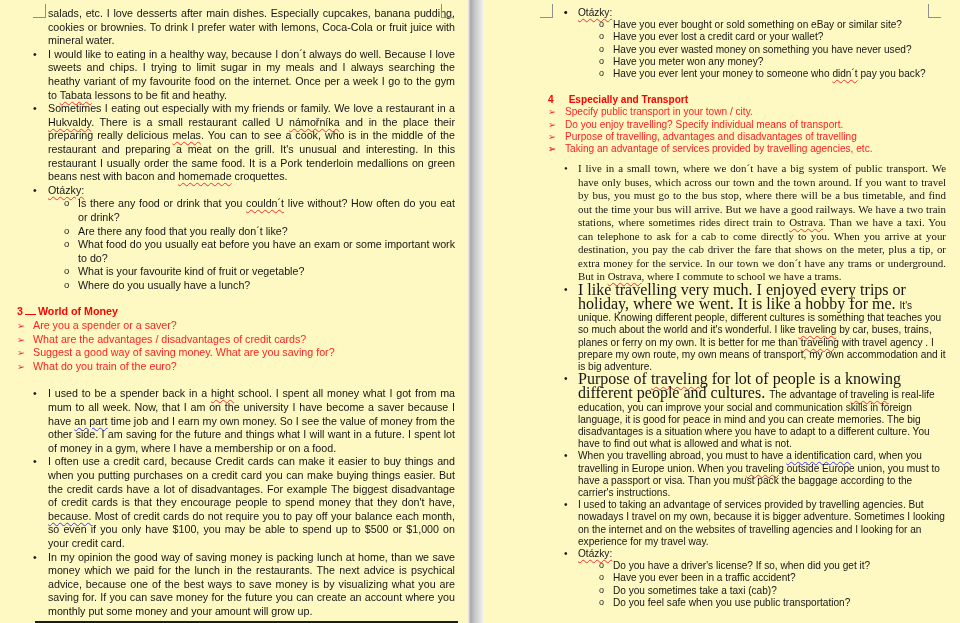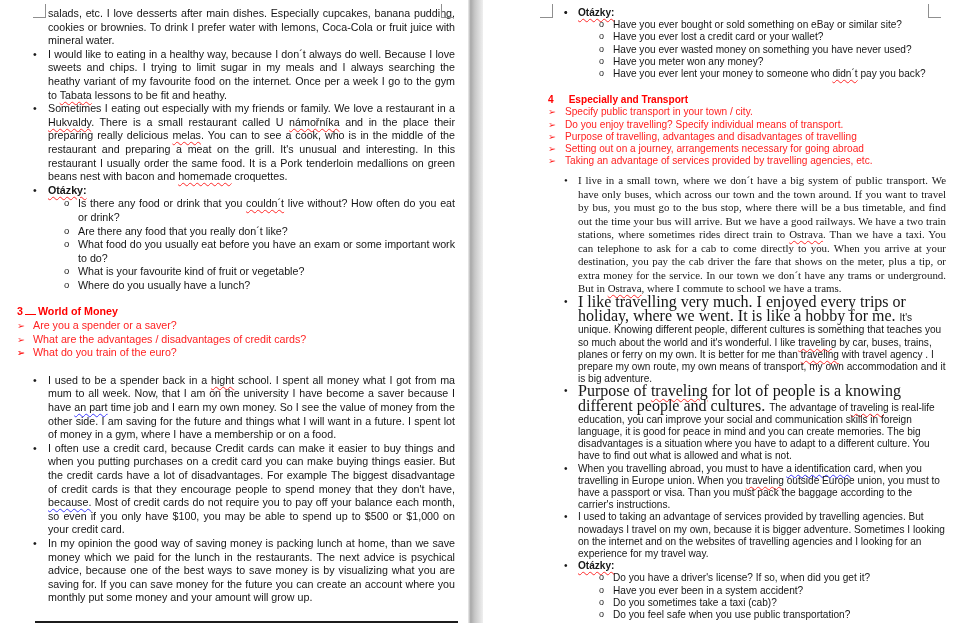--- a/index.html
+++ b/index.html
@@ -1,18 +1,18 @@
 <!DOCTYPE html>
 <html><head>
 <meta charset="utf-8">
 <style>
   html,body{margin:0;padding:0}
   body{width:960px;height:623px;position:relative;overflow:hidden;background:#e9e9e9;
        font-family:"Liberation Sans",sans-serif;color:#161616}
-  .page{position:absolute;top:0;height:623px;background:#ffffff;box-sizing:border-box;overflow:hidden}
+  .page{position:absolute;top:0;height:623px;background:#fef9c3;box-sizing:border-box;overflow:hidden}
   #page-left{left:0;width:468px;padding:7px 13px 0 17px}
   #page-right{left:483px;width:477px;padding:7px 14px 0 65px}
   .divider{position:absolute;left:468px;top:0;width:15px;height:623px;
            background:linear-gradient(90deg,#efefef 0%,#a9a9a9 18%,#c7c7c7 45%,#d9d9d9 70%,#efefef 100%)}
   
   .crop{position:absolute;width:12px;height:13px}
   .crop.tl{border-right:1px solid #8f8f8f;border-bottom:1px solid #8f8f8f}
   .crop.tr{border-left:1px solid #8f8f8f;border-bottom:1px solid #8f8f8f}
   
   .blk{position:relative}
@@ -28,21 +28,21 @@
   #page-right .b2{padding-left:65px}
   #page-right .b2>.mk{position:absolute;left:51px;top:-1px;font-size:9px}
   #page-right .arr{padding-left:17px}
   .h{color:#ff0000;font-weight:bold;text-align:left}
   .h .hnum{display:inline-block}
   .h .hgap{display:inline-block;width:11px;height:9px;margin:0 2px}
   .h .hgap.u{border-bottom:1.6px solid #ff0000}
   .arr{color:#ff2222;padding-left:16px;text-align:left !important}
   .arr>.mk{position:absolute;left:0;top:0;font-size:9.5px;color:#ff2222}
   .mk{color:#1a1a1a}
-  .b{font-weight:bold}
+  .b{font-weight:normal}
   .serif, .serifblk{font-family:"Liberation Serif",serif}
   #page-right .serifblk{font-size:10.9px;line-height:13.5px;text-align:justify}
   #page-right span.serif{font-size:16px}
   .sq-red{text-decoration-line:underline;text-decoration-style:wavy;
           text-decoration-color:#ff2a2a;text-decoration-thickness:1px;text-underline-offset:2px}
   .sq-blue{text-decoration-line:underline;text-decoration-style:wavy;
            text-decoration-color:#3a3aff;text-decoration-thickness:1px;text-underline-offset:2px}
   .bottom-rule{position:absolute;left:35px;bottom:0;width:423px;height:2px;background:#1c1c1c}
 </style>
 </head>
@@ -56,21 +56,21 @@
       <div class="blk b1"><span class="mk">•</span><span class="tx"><span class="b sq-red">Otázky:</span></span></div>
       <div class="blk b2"><span class="mk">o</span><span class="tx"><span>Is there any food or drink that you </span><span class="sq-red">couldn´t</span><span> live without? How often do you eat or drink?</span></span></div>
       <div class="blk b2"><span class="mk">o</span><span class="tx"><span>Are there any food that you really don´t like?</span></span></div>
       <div class="blk b2"><span class="mk">o</span><span class="tx"><span>What food do you usually eat before you have an exam or some important work to do?</span></span></div>
       <div class="blk b2"><span class="mk">o</span><span class="tx"><span>What is your favourite kind of fruit or vegetable?</span></span></div>
       <div class="blk b2"><span class="mk">o</span><span class="tx"><span>Where do you usually have a lunch?</span></span></div>
       <div class="gap" style="height: 13px;"></div>
       <div class="blk h"><span class="hnum">3</span><span class="hgap u"></span><span>World of Money</span></div>
       <div class="blk arr"><span class="mk">➢</span><span class="tx"><span>Are you a spender or a saver?</span></span></div>
       <div class="blk arr"><span class="mk">➢</span><span class="tx"><span>What are the advantages / disadvantages of credit cards?</span></span></div>
-      <div class="blk arr"><span class="mk">➢</span></div>
+      <div class="blk arr"><span class="mk">➢</span><span class="tx"><span>Suggest a good way of saving money. What are you saving for?</span></span></div>
       <div class="blk arr"><span class="mk">➢</span><span class="tx"><span>What do you train of the euro?</span></span></div>
       <div class="gap" style="height: 14px;"></div>
       <div class="blk b1"><span class="mk">•</span><span class="tx"><span>I used to be a spender back in a </span><span class="sq-red">hight</span><span> school. I spent all money what I got from ma mum to all week. Now, that I am on the university I have become a saver because I have </span><span class="sq-blue">an part</span><span> time job and I earn my own money. So I see the value of money from the other side. I am saving for the future and things what I will want in a future. I spent lot of money in a gym, where I have a membership or on a food.</span></span></div>
       <div class="blk b1"><span class="mk">•</span><span class="tx"><span>I often use a credit card, because Credit cards can make it easier to buy things and when you putting purchases on a credit card you can make buying things easier. But the credit cards have a lot of disadvantages. For example The biggest disadvantage of credit cards is that they encourage people to spend money that they don't have, </span><span class="sq-blue">because.</span><span> Most of credit cards do not require you to pay off your balance each month, so even if you only have $100, you may be able to spend up to $500 or $1,000 on your credit card.</span></span></div>
       <div class="blk b1"><span class="mk">•</span><span class="tx"><span>In my opinion the good way of saving money is packing lunch at home, than we save money which we paid for the lunch in the restaurants. The next advice is psychical advice, because one of the best ways to save money is by visualizing what you are saving for. If you can save money for the future you can create an account where you monthly put some money and your amount will grow up.</span></span></div>
     </div>
   <div class="bottom-rule"></div>
 </div>
 
 <div class="divider"></div>
@@ -82,31 +82,31 @@
       <div class="blk b2"><span class="mk">o</span><span class="tx"><span>Have you ever bought or sold something on eBay or similar site?</span></span></div>
       <div class="blk b2"><span class="mk">o</span><span class="tx"><span>Have you ever lost a credit card or your wallet?</span></span></div>
       <div class="blk b2"><span class="mk">o</span><span class="tx"><span>Have you ever wasted money on something you have never used?</span></span></div>
       <div class="blk b2"><span class="mk">o</span><span class="tx"><span>Have you meter won any money?</span></span></div>
       <div class="blk b2"><span class="mk">o</span><span class="tx"><span>Have you ever lent your money to someone who </span><span class="sq-red">didn´t</span><span> pay you back?</span></span></div>
       <div class="gap" style="height: 14px;"></div>
       <div class="blk h"><span class="hnum">4</span><span class="hgap"></span><span>Especially and Transport</span></div>
       <div class="blk arr"><span class="mk">➢</span><span class="tx"><span>Specify public transport in your town / city.</span></span></div>
       <div class="blk arr"><span class="mk">➢</span><span class="tx"><span>Do you enjoy travelling? Specify individual means of transport.</span></span></div>
       <div class="blk arr"><span class="mk">➢</span><span class="tx"><span>Purpose of travelling, advantages and disadvantages of travelling</span></span></div>
-      <div class="blk arr"><span class="mk">➢</span><span class="tx"><span>Setting out on a journey, arrangements necessary for going abroad</span></span></div>
+      <div class="blk arr"><span class="mk">➢</span></div>
       <div class="blk arr"><span class="mk">➢</span><span class="tx"><span>Taking an advantage of services provided by travelling agencies, etc.</span></span></div>
       <div class="gap" style="height: 7px;"></div>
       <div class="blk b1 serifblk"><span class="mk">•</span><span class="tx"><span>I live in a small town, where we don´t have a big system of public transport. We have only buses, which across our town and the town around. If you want to travel by bus, you must go to the bus stop, where there will be a bus timetable, and find out the time your bus will arrive. But we have a good railways. We have a two train stations, where sometimes rides direct train to </span><span class="sq-red">Ostrava</span><span>. Than we have a taxi. You can telephone to ask for a cab to come directly to you. When you arrive at your destination, you pay the cab driver the fare that shows on the meter, plus a tip, or extra money for the service. In our town we don´t have any trams or underground. But in </span><span class="sq-red">Ostrava</span><span>, where I commute to school we have a trams.</span></span></div>
       <div class="blk b1"><span class="mk">•</span><span class="tx"><span class="serif">I like travelling very much. I enjoyed every trips or holiday, where we went. It is like a hobby for me. </span><span>It's unique. Knowing different people, different cultures is something that teaches you so much about the world and it's wonderful. I like </span><span class="sq-red">traveling</span><span> by car, buses, trains, planes or ferry on my own. It is better for me than </span><span class="sq-red">traveling</span><span> with travel agency . I prepare my own route, my own means of transport, my own accommodation and it is big adventure.</span></span></div>
       <div class="blk b1"><span class="mk">•</span><span class="tx"><span class="serif">Purpose of </span><span class="serif sq-red">traveling</span><span class="serif"> for lot of people is a knowing different people and cultures. </span><span>The advantage of </span><span class="sq-red">traveling</span><span> is real-life education, you can improve your social and communication skills in foreign language, it is good for peace in mind and you can create memories. The big disadvantages is a situation where you have to adapt to a different culture. You have to find out what is allowed and what is not.</span></span></div>
       <div class="blk b1"><span class="mk">•</span><span class="tx"><span>When you travelling abroad, you must to have </span><span class="sq-blue">a identification</span><span> card, when you travelling in Europe union. When you </span><span class="sq-red">traveling</span><span> outside Europe union, you must to have a passport or visa. Than you must pack the baggage according to the carrier's instructions.</span></span></div>
       <div class="blk b1"><span class="mk">•</span><span class="tx"><span>I used to taking an advantage of services provided by travelling agencies. But nowadays I travel on my own, because it is bigger adventure. Sometimes I looking on the internet and on the websites of travelling agencies and I looking for an experience for my travel way.</span></span></div>
       <div class="blk b1"><span class="mk">•</span><span class="tx"><span class="b sq-red">Otázky:</span></span></div>
       <div class="blk b2"><span class="mk">o</span><span class="tx"><span>Do you have a driver's license? If so, when did you get it?</span></span></div>
-      <div class="blk b2"><span class="mk">o</span><span class="tx"><span>Have you ever been in a system accident?</span></span></div>
+      <div class="blk b2"><span class="mk">o</span><span class="tx"><span>Have you ever been in a traffic accident?</span></span></div>
       <div class="blk b2"><span class="mk">o</span><span class="tx"><span>Do you sometimes take a taxi (cab)?</span></span></div>
       <div class="blk b2"><span class="mk">o</span><span class="tx"><span>Do you feel safe when you use public transportation?</span></span></div>
     </div>
 </div>
 
 <div class="crop tl" style="left:33px;top:4px"></div>
 <div class="crop tr" style="left:441px;top:4px"></div>
 <div class="crop tl" style="left:540px;top:4px"></div>
 <div class="crop tr" style="left:928px;top:4px"></div>
 

